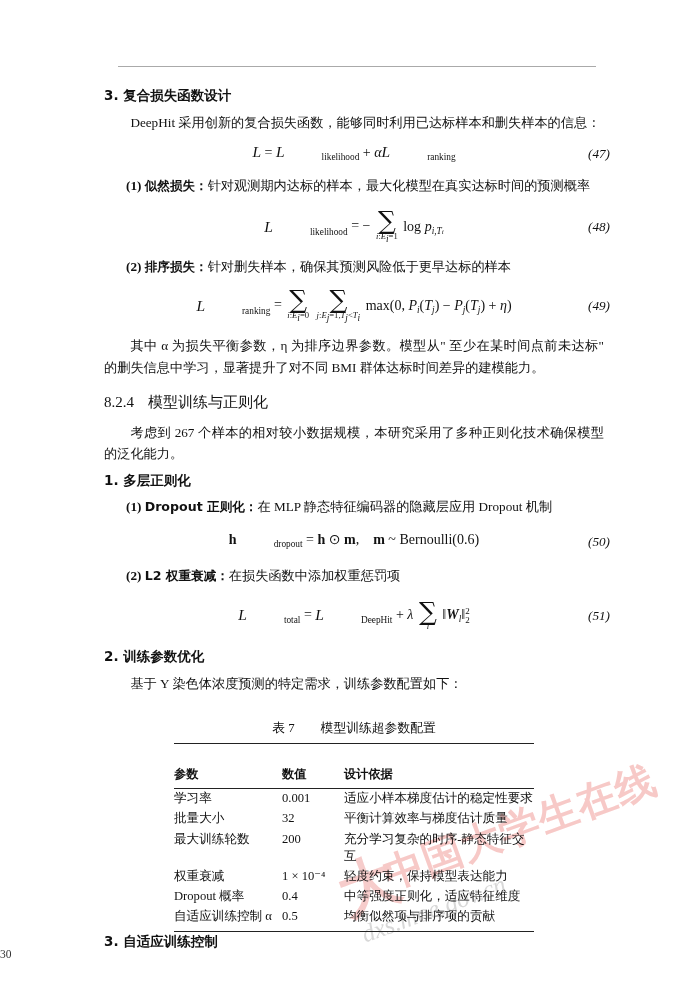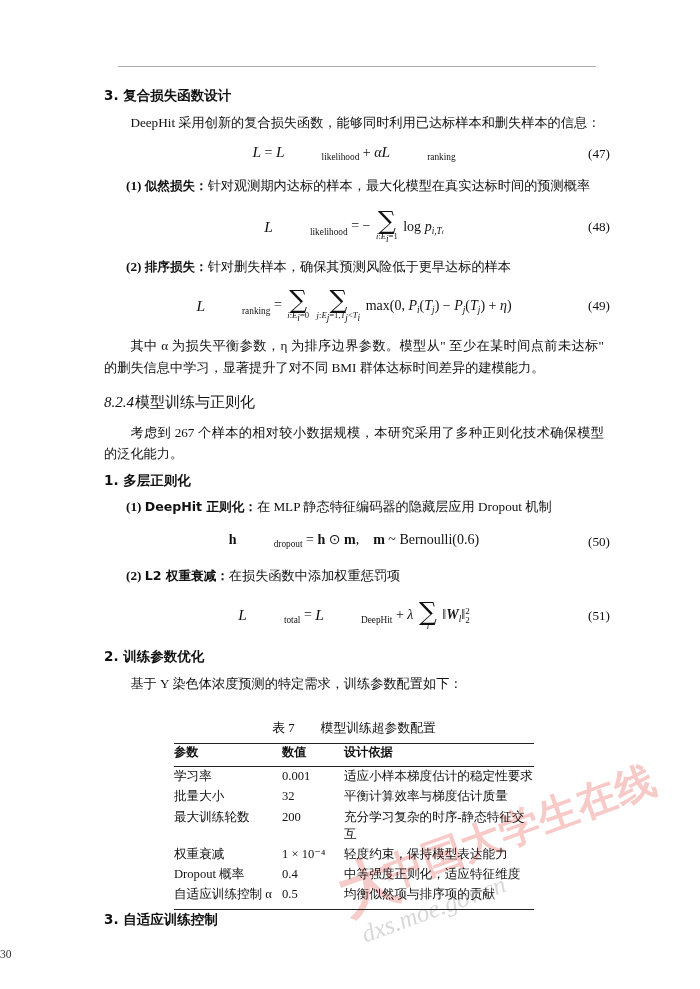--- a/index.html
+++ b/index.html
@@ -97,21 +97,21 @@
     line-height: 1.45;
     font-family: "DejaVu Sans", sans-serif;
   }
   h2.sec-num {
     font-size: 15px;
     font-weight: normal;
     margin: 14px 0 8px 0;
     line-height: 1.45;
     font-family: "Liberation Serif", serif;
   }
-  h2.sec-num .snum { margin-right: 1px; font-style: italic; }
+  h2.sec-num .snum { margin-right: 14px; }
   h2.sec-num .stitle { font-weight: normal; }
 
   p.para {
     font-size: 13.2px;
     line-height: 1.62;
     margin: 0 0 4px 0;
     text-align: justify;
     text-justify: inter-character;
     text-indent: 2em;
   }
@@ -137,20 +137,21 @@
     text-align: center;
     font-family: "Liberation Serif", serif;
     font-size: 14px;
   }
   .eqnum {
     position: absolute;
     right: -6px;
     top: 50%;
     transform: translateY(-50%);
     font-size: 13.2px;
+    font-style: italic;
   }
   .cal { font-family: "Liberation Serif", serif; font-style: italic; font-size: 15.5px; }
   .sub { font-size: 9.3px; vertical-align: -0.32em; font-style: normal; margin-left: 37px; }
   .subi { font-size: 9.3px; vertical-align: -0.32em; font-style: italic; }
   .it { font-style: italic; }
   .bf { font-weight: bold; }
   .bigop {
     display: inline-block;
     position: relative;
     vertical-align: middle;
@@ -179,21 +180,21 @@
     border-collapse: collapse;
     margin: 0 auto;
     width: 360px;
     font-size: 12.6px;
   }
   table.tbl thead th {
     text-align: left;
     font-weight: bold;
     font-family: "DejaVu Sans", sans-serif;
     font-size: 12.2px;
-    padding: 0 0 5px 0;
+    padding: 22px 0 5px 0;
     border-top: 1.6px solid #222;
     border-bottom: 1.1px solid #222;
   }
   table.tbl thead th:first-child { border-top: 1.6px solid #222; }
   table.tbl tbody td {
     padding: 1.4px 0;
     font-size: 12.6px;
     line-height: 1.38;
     vertical-align: top;
   }
@@ -290,21 +291,21 @@
       <h2 class="sec-num">
         <span class="snum">8.2.4</span><span class="stitle">模型训练与正则化</span>
       </h2>
 
       <p class="para">考虑到 267 个样本的相对较小数据规模，本研究采用了多种正则化技术确保模型的泛化能力。</p>
 
       <h3 class="sec-bold" style="margin-top:6px;">1. 多层正则化</h3>
 
       <div class="listitem">
         <span class="marker">(1)</span>
-        <span class="lbl">DeepHit 正则化：</span><span>在 MLP 静态特征编码器的隐藏层应用 Dropout 机制</span>
+        <span class="lbl">Dropout 正则化：</span><span>在 MLP 静态特征编码器的隐藏层应用 Dropout 机制</span>
       </div>
 
       <div class="eqrow" style="margin:14px 0 12px 0;">
         <div class="eq">
           <span class="bf">h</span><span class="sub">dropout</span> = <span class="bf">h</span> ⊙ <span class="bf">m</span>,
           &nbsp;&nbsp;&nbsp;<span class="bf">m</span> ~ Bernoulli(0.6)
         </div>
         <span class="eqnum">(50)</span>
       </div>
 

